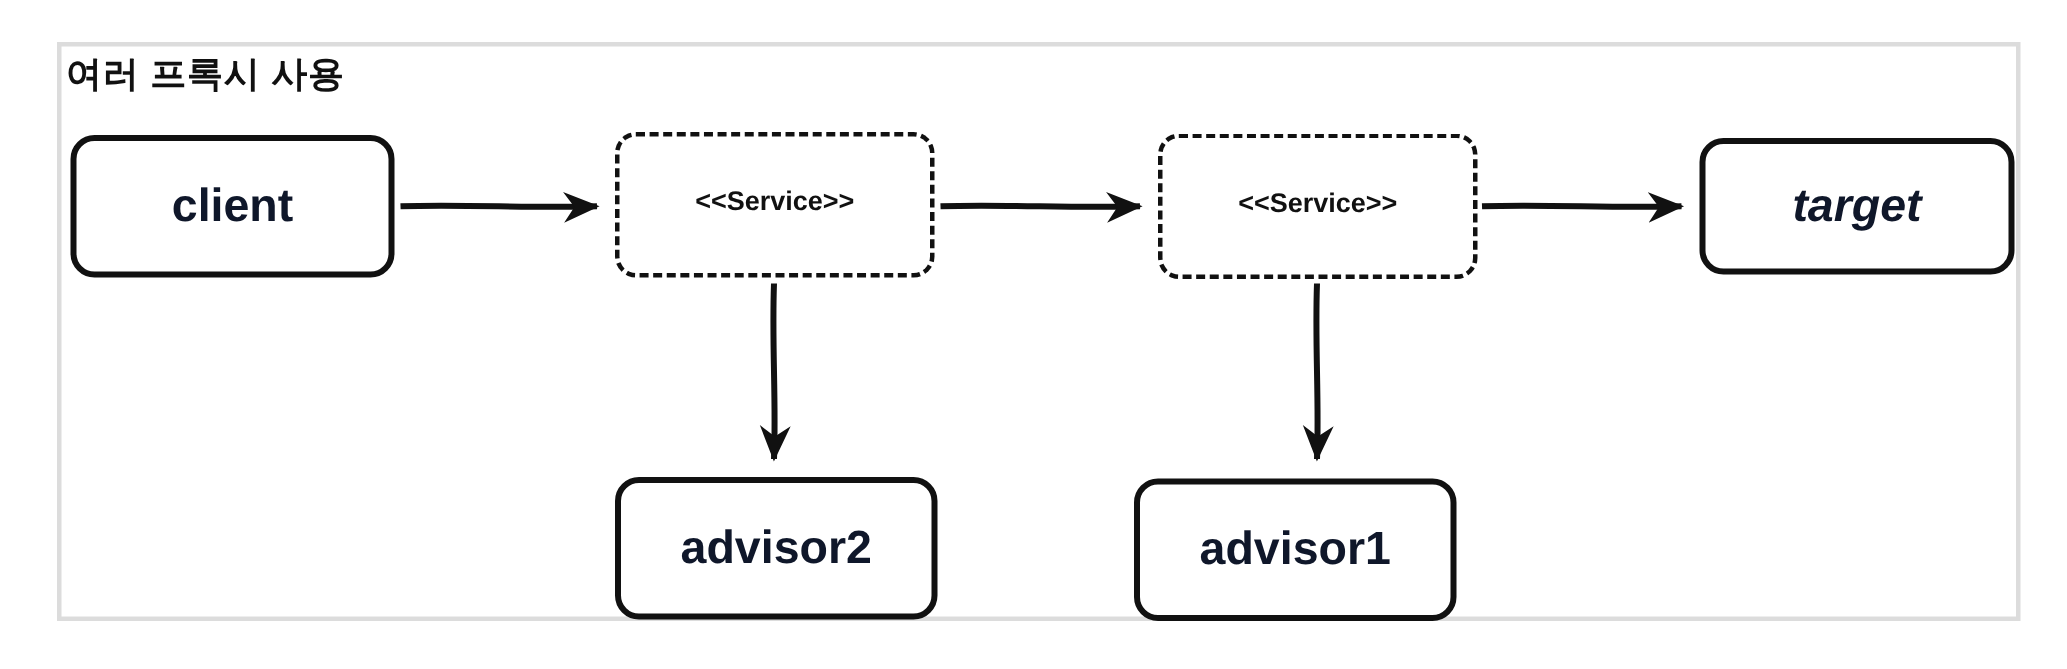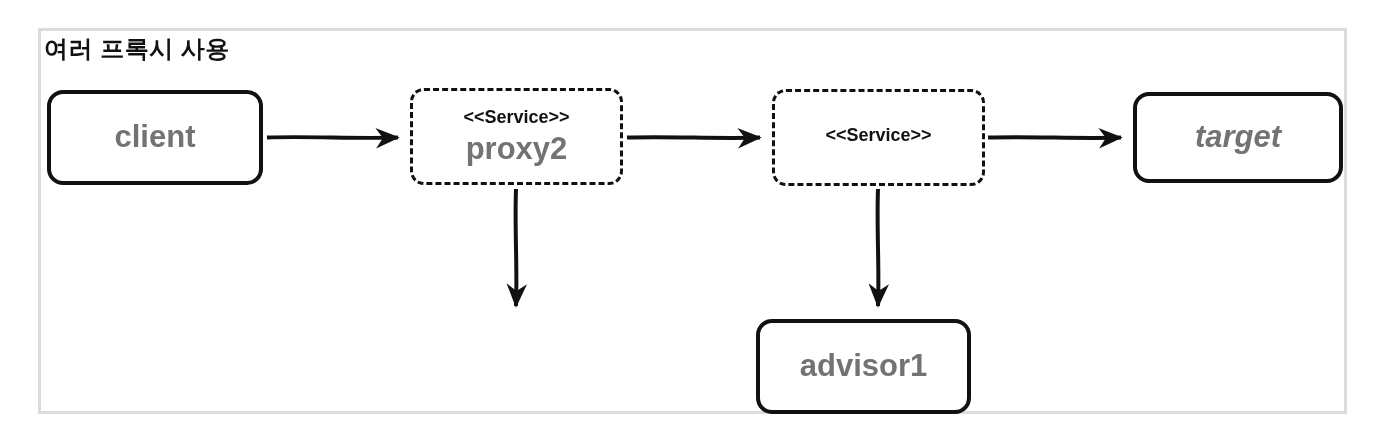--- a/index.html
+++ b/index.html
@@ -46,21 +46,21 @@
     flex-direction: column;
     align-items: center;
     justify-content: center;
     text-align: center;
     color: #111111;
   }
   .node .label {
     font-size: 31px;
     font-weight: 700;
     line-height: 1.1;
-    color: #737373;
+    color: #0f172a;
     text-align: center;
   }
   .node .stereotype {
     font-size: 18px;
     font-weight: 700;
     line-height: 1.15;
     margin-bottom: 4px;
     color: #111111;
   }
   .node.dashed {
@@ -104,29 +104,31 @@
     <path d="M516,189 C514.5,230 517.5,266 516,306" fill="none" stroke="#111111" stroke-width="4" marker-end="url(#arrowhead)"></path>
     <path d="M878,189 C876.5,230 879.5,266 878,306" fill="none" stroke="#111111" stroke-width="4" marker-end="url(#arrowhead)"></path>
   </svg>
 
   <div class="node node-client">
     <span class="label">client</span>
   </div>
 
   <div class="node dashed node-proxy2">
     <span class="stereotype">&lt;&lt;Service&gt;&gt;</span>
-    <span class="label">proxy2</span>
   </div>
 
   <div class="node dashed node-proxy1">
     <span class="stereotype">&lt;&lt;Service&gt;&gt;</span>
   </div>
 
   <div class="node node-target">
     <span class="label">target</span>
   </div>
 
+  <div class="node node-advisor2">
+    <span class="label">advisor2</span>
+  </div>
 
   <div class="node node-advisor1">
     <span class="label">advisor1</span>
   </div>
 
 </div>
 
 </body></html>

